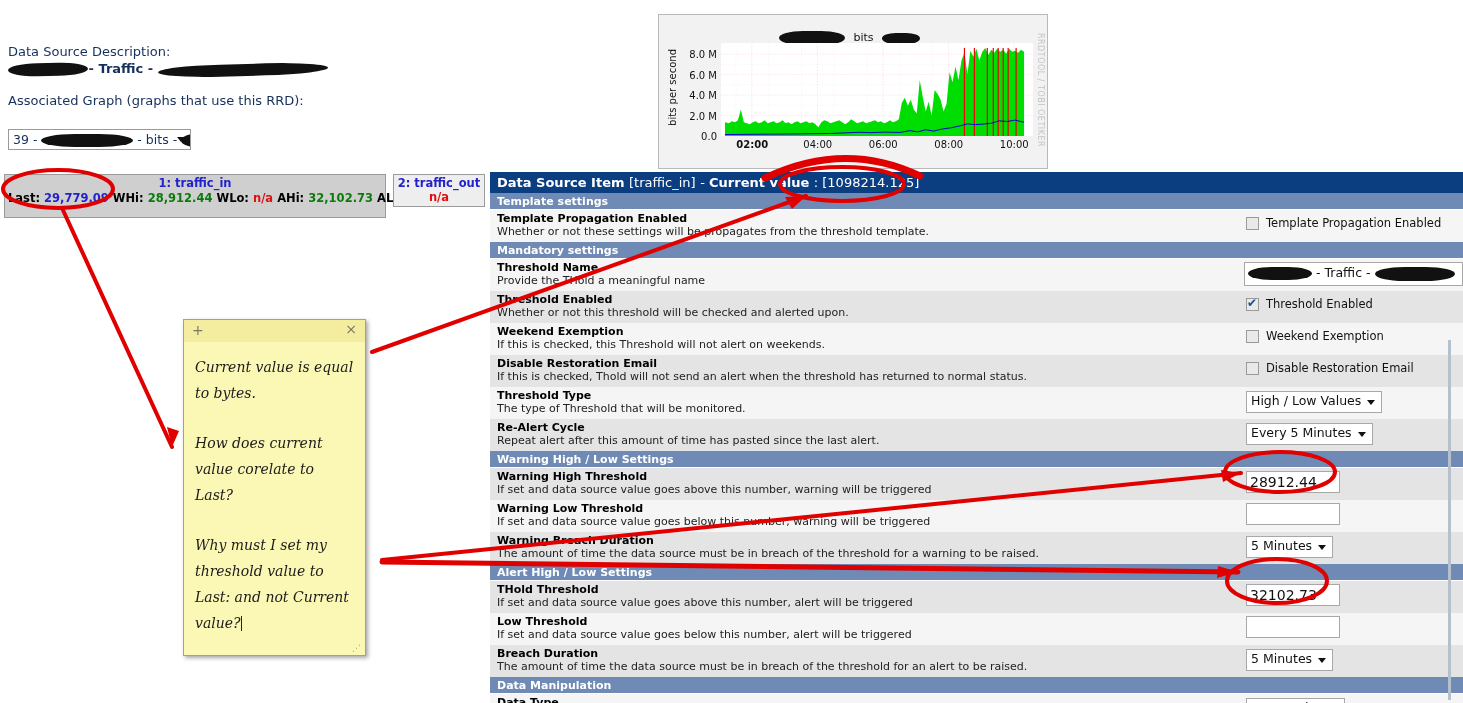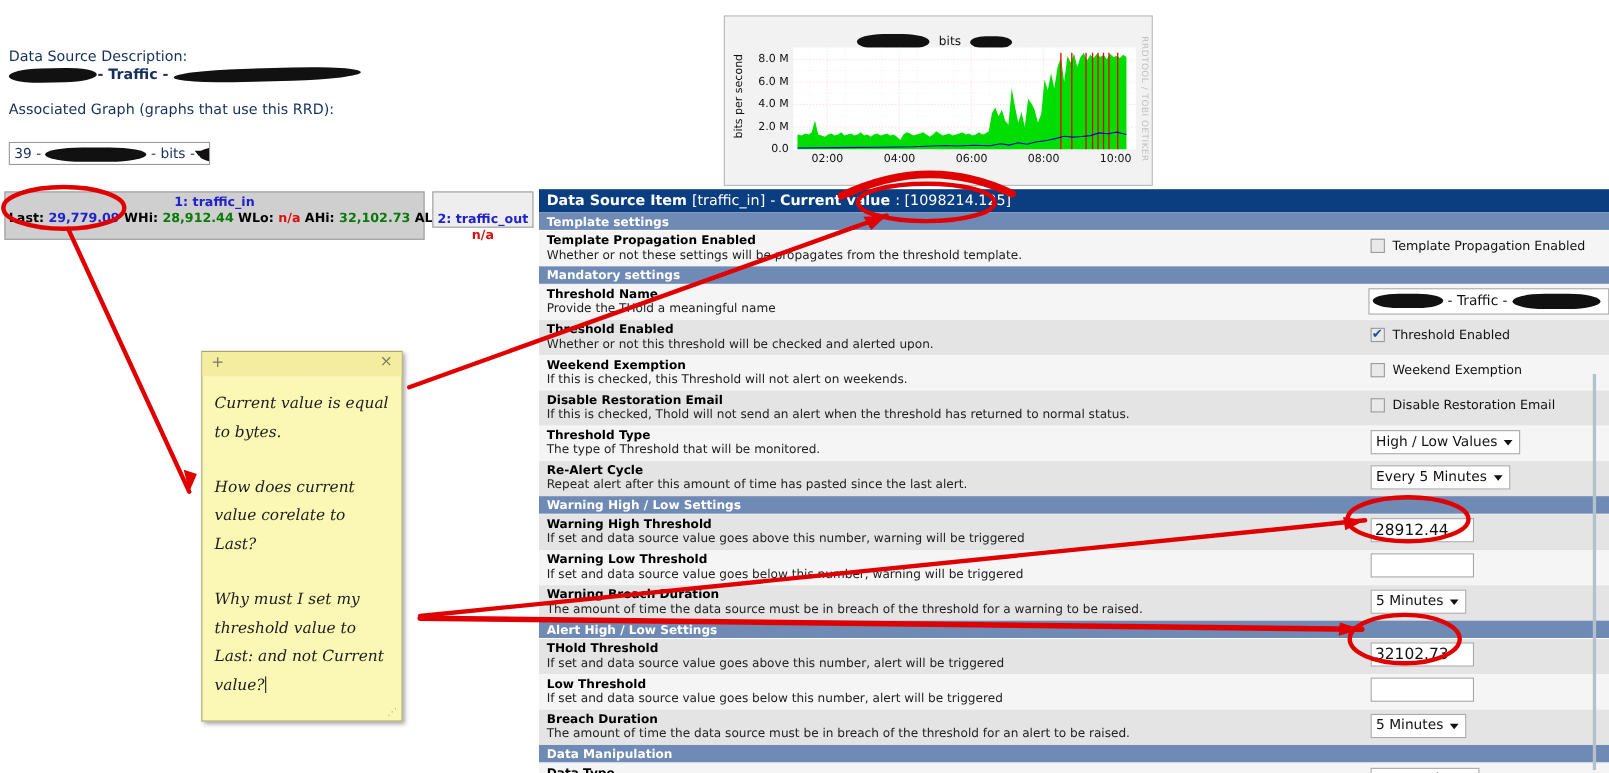--- a/index.html
+++ b/index.html
@@ -57,21 +57,21 @@
     position:absolute; left:4px; top:174px; width:382px; height:44px;
     background:#cfcfcf; border:1px solid #9b9b9b;
   }
   .legend-name { text-align:center; font-size:11.5px; font-weight:bold; color:#2222cc; margin-top:1px; }
   .legend-vals { font-size:11.5px; font-weight:bold; color:#000; margin-top:1px; padding-left:3px; white-space:nowrap; }
   .v-blue { color:#2222cc; } .v-green { color:#0a7a0a; } .v-red { color:#dd1111; }
   .tab2 {
     position:absolute; left:393px; top:174px; width:92px; height:33px;
     background:#eeeeee; border:1px solid #9b9b9b; text-align:center;
   }
-  .tab2 .t { font-size:11.5px; font-weight:bold; color:#2222cc; margin-top:17px; }
+  .tab2 .t { font-size:11.5px; font-weight:bold; color:#2222cc; margin-top:1px; }
   .tab2 .s { font-size:11.5px; font-weight:bold; color:#dd1111; }
 
   
   .panel { position:absolute; left:490px; top:172px; width:973px; height:531px; background:#fff; }
   .panel-title {
     height:21px; background:#0b3d81; color:#fff; font-size:13px; font-weight:bold;
     padding:3px 0 0 7px; white-space:nowrap;
   }
   .panel-title .reg { font-weight:normal; }
   .subhead {
@@ -205,21 +205,21 @@
             <line x1="297" y1="5" x2="297" y2="95"></line>
         </g>
         <path fill="none" stroke="#0000cc" stroke-width="1" d="M4,93.5 L40,93.2 L80,92.8 L110,92.4 L140,91.2 L150,91.6 L165,91 L180,91.4 L190,89.5 L198,90.8 L206,88.6 L214,90 L222,88 L232,86.5 L240,84.8 L248,82.6 L256,83.4 L264,82.8 L272,82 L280,79.5 L288,80.2 L296,78.8 L305,81"></path>
         <polygon points="4,0 1,-4 7,-4" fill="#a00"></polygon>
       </svg>
       <div class="ytick" style="top:12%;">8.0 M</div>
       <div class="ytick" style="top:34%;">6.0 M</div>
       <div class="ytick" style="top:56%;">4.0 M</div>
       <div class="ytick" style="top:78%;">2.0 M</div>
       <div class="ytick" style="top:100%;">0.0</div>
-      <div class="xtick" style="left:10%;">02:00</div>
+      <div class="xtick" style="left:10%;font-weight:bold;">02:00</div>
       <div class="xtick" style="left:31%;">04:00</div>
       <div class="xtick" style="left:52%;">06:00</div>
       <div class="xtick" style="left:73%;">08:00</div>
       <div class="xtick" style="left:94%;">10:00</div>
     </div>
   </div>
 
   <div class="legend-strip">
     <div class="legend-name">1: traffic_in</div>
     <div class="legend-vals">

